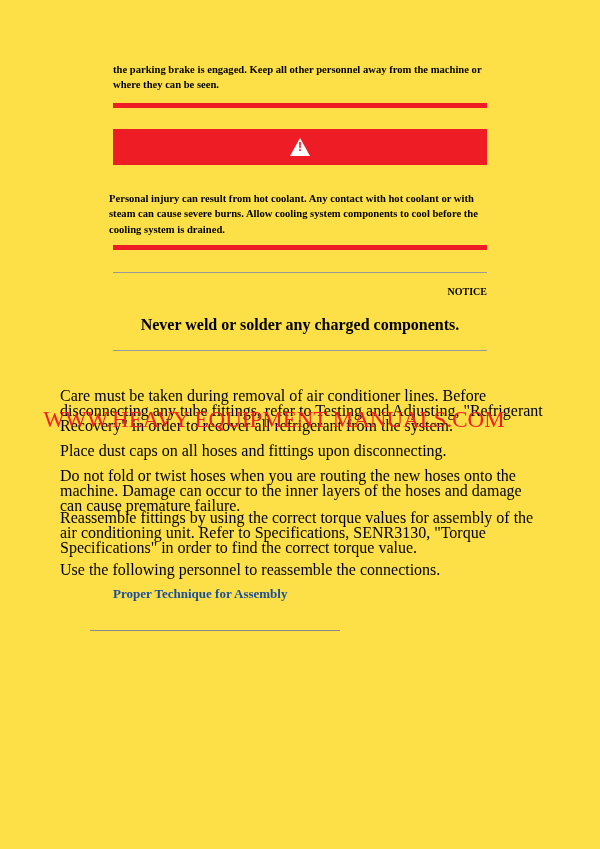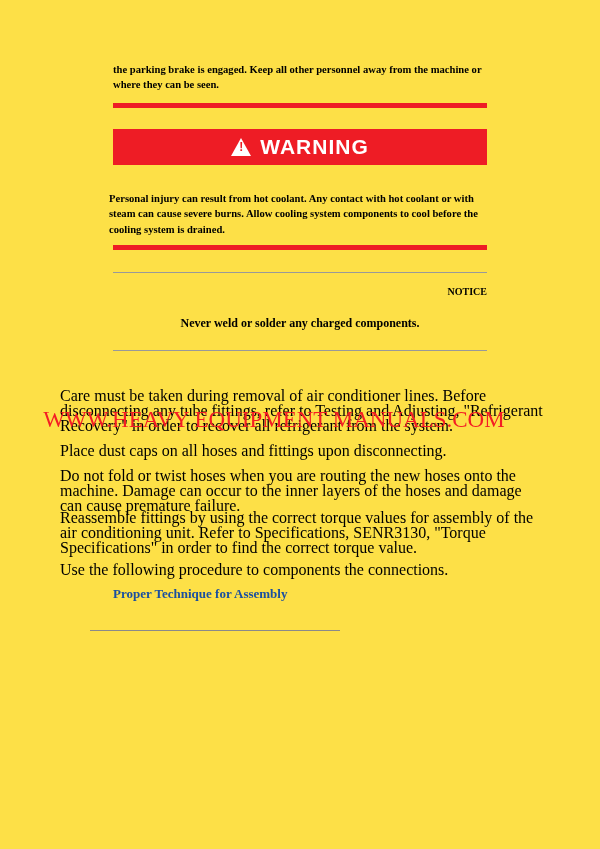--- a/index.html
+++ b/index.html
@@ -132,21 +132,21 @@
     color: #000000;
   }
   .notice-body {
     position: absolute;
     left: 113px;
     top: 316px;
     width: 374px;
     text-align: center;
     font-family: "Liberation Serif", serif;
     font-weight: bold;
-    font-size: 12px;
+    font-size: 16px;
     color: #000000;
   }
 
   
   .body-para {
     position: absolute;
     left: 60px;
     width: 484px;
     font-family: "Liberation Serif", serif;
     font-size: 16px;
@@ -202,21 +202,20 @@
 <div class="page">
   <div class="content">
 
     <p class="intro-para">the parking brake is engaged. Keep all other personnel away from the machine or where they can be seen.</p>
 
     <div class="rule-red" id="rule-top"></div>
 
     <div class="warning-banner">
       <div class="warning-inner">
         <span class="warn-tri"></span>
-        <span class="warning-text">WARNING</span>
       </div>
     </div>
 
     <p class="warning-body">Personal injury can result from hot coolant. Any contact with hot coolant or with steam can cause severe burns. Allow cooling system components to cool before the cooling system is drained.</p>
 
     <div class="rule-red" id="rule-bottom"></div>
 
     <div class="rule-thin" id="notice-rule-top"></div>
 
     <div class="notice-title">NOTICE</div>
@@ -226,21 +225,21 @@
     <div class="rule-thin" id="notice-rule-bottom"></div>
 
     <p class="body-para" id="para-1">Care must be taken during removal of air conditioner lines. Before disconnecting any tube fittings, refer to Testing and Adjusting, "Refrigerant Recovery" in order to recover all refrigerant from the system.</p>
 
     <p class="body-para" id="para-2">Place dust caps on all hoses and fittings upon disconnecting.</p>
 
     <p class="body-para" id="para-3">Do not fold or twist hoses when you are routing the new hoses onto the machine. Damage can occur to the inner layers of the hoses and damage can cause premature failure.</p>
 
     <p class="body-para" id="para-4">Reassemble fittings by using the correct torque values for assembly of the air conditioning unit. Refer to Specifications, SENR3130, "Torque Specifications" in order to find the correct torque value.</p>
 
-    <p class="body-para" id="para-5">Use the following procedure to components the connections.</p>
+    <p class="body-para" id="para-5">Use the following personnel to reassemble the connections.</p>
 
     <h2 class="section-heading">Proper Technique for Assembly</h2>
 
     <div id="figure-rule"></div>
 
     <div class="watermark">WWW.HEAVY EQUIPMENT MANUALS.COM</div>
 
   </div>
 </div>
 

